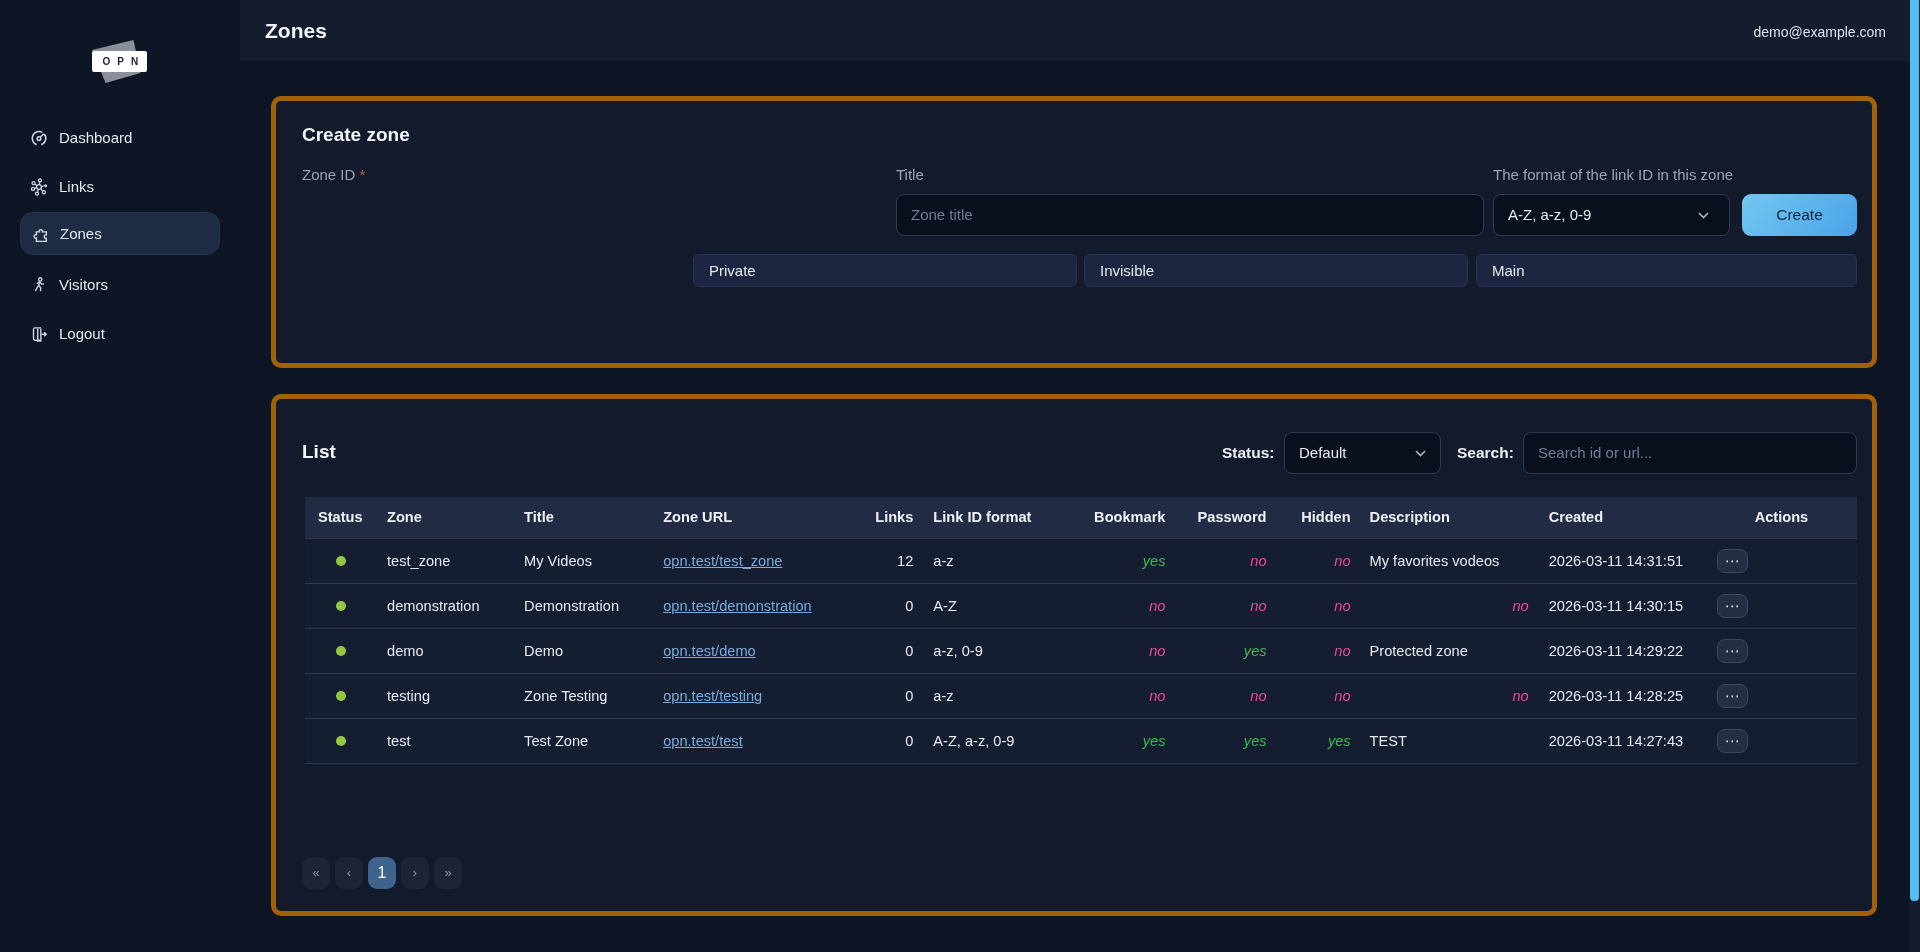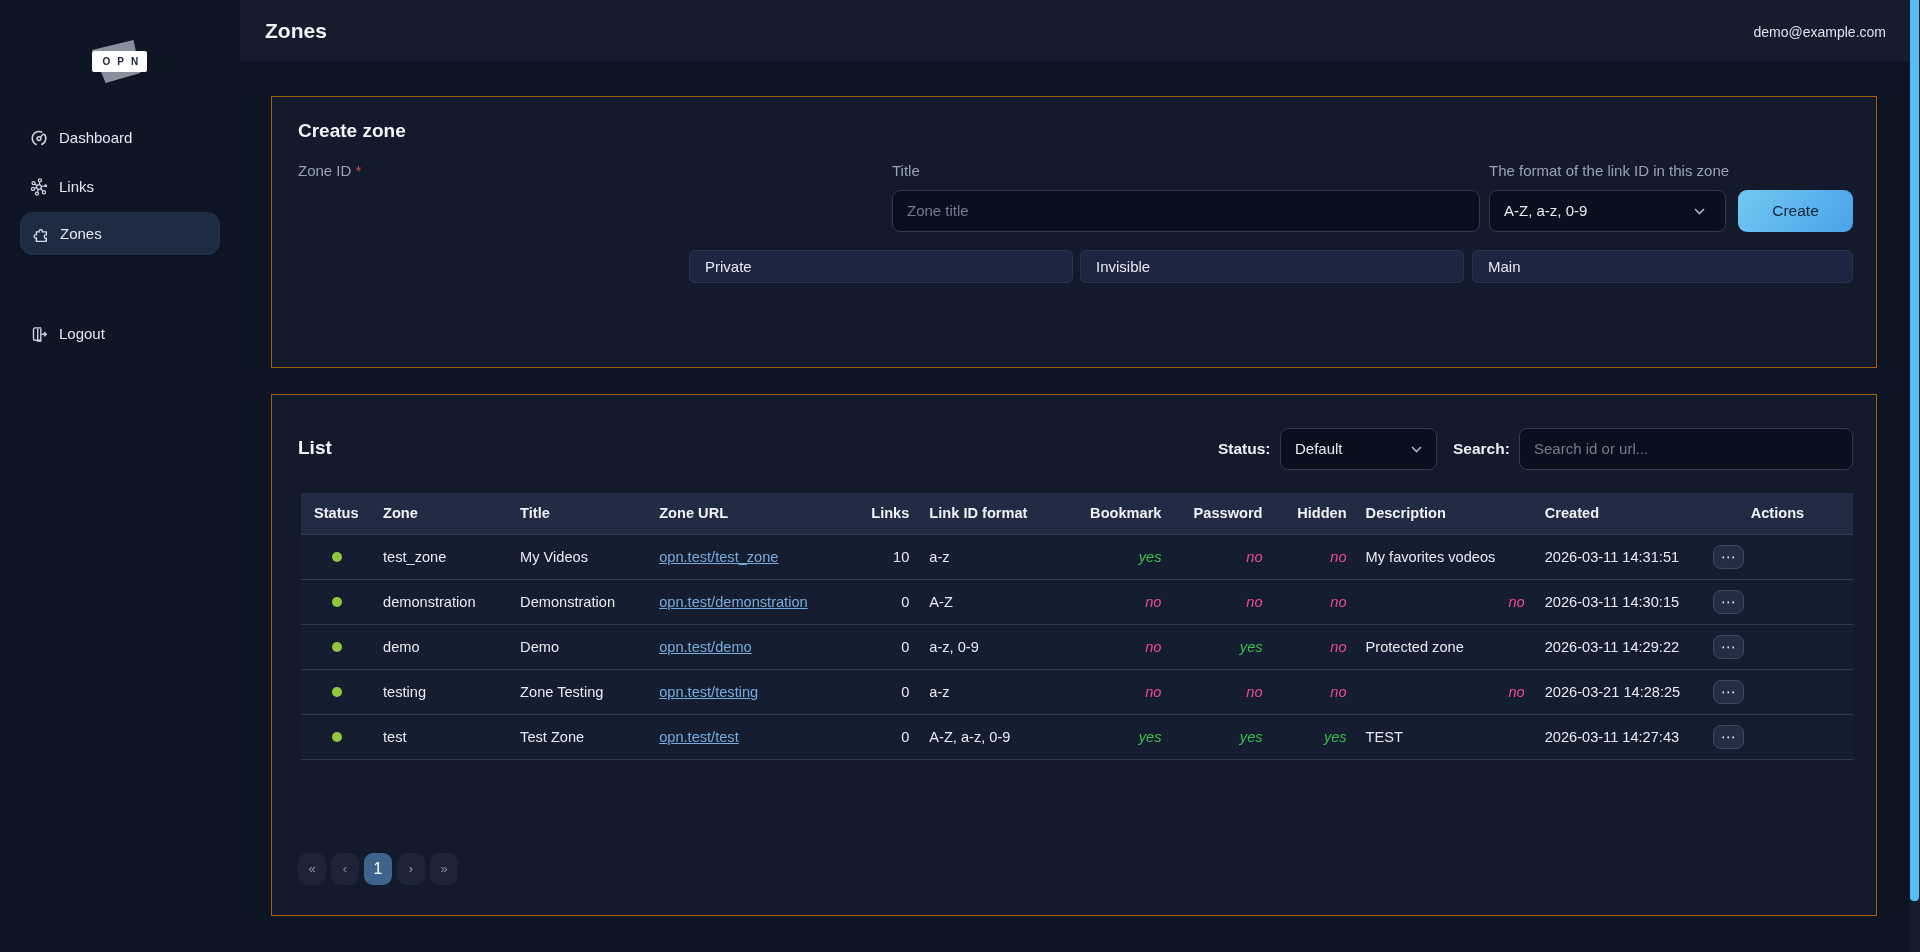--- a/index.html
+++ b/index.html
@@ -17,21 +17,21 @@
 #main{position:absolute;left:240px;top:0;width:1680px;height:952px;background:#0d1424}
 #topbar{position:absolute;left:0;top:0;width:1670px;height:61px;background:#151c2e}
 #topbar h1{position:absolute;left:25px;top:19px;font-size:21px;color:#f2f4f8;font-weight:bold}
 #topbar .email{position:absolute;right:24px;top:24px;font-size:14px;color:#dde1ea}
 
 
 #sb-track{position:absolute;right:0;top:0;width:10px;height:952px;background:#151c2c}
 #sb-thumb{position:absolute;right:1px;top:0;width:9px;height:901px;background:#54bdf1;border-radius:0 0 4px 4px}
 
 
-.card{position:absolute;background:#121a2c;border:1px solid #a16207;border-radius:0}
+.card{position:absolute;background:#121a2c;border:5px solid #a16207;border-radius:10px}
 #card1{left:271px;top:96px;width:1606px;height:272px}
 #card2{left:271px;top:394px;width:1606px;height:522px}
 .card h2{position:absolute;font-size:19px;color:#f2f4f8;font-weight:bold}
 
 .lbl{position:absolute;font-size:15px;color:#9aa3b5}
 .lbl .req{color:#c4524c}
 .inp{position:absolute;height:42px;background:#0a0f1d;border:1px solid #303a52;border-radius:8px;font-size:15px;color:#737c90;line-height:40px;padding:0 14px}
 .selch{position:absolute;width:11px;height:7px}
 .optbox{position:absolute;height:33px;background:#1c2640;border:1px solid #273452;border-radius:6px;color:#e7eaf1;font-size:15px;line-height:31px;padding:0 15px}
 #createbtn{position:absolute;left:1466px;top:93px;width:115px;height:42px;border-radius:9px;background:linear-gradient(125deg,#72c7f1 0%,#4aa3e8 100%);color:#13263c;font-size:15.5px;text-align:center;line-height:42px}
@@ -128,21 +128,21 @@
           <td style="padding-left:8px">Created</td>
           <td style="text-align:center">Actions</td>
         </tr>
           </thead>
         <tbody>
           <tr>
             <td style="text-align:center;padding-left:5px"><span class="dot"></span></td>
             <td style="padding-left:16px">test_zone</td>
             <td style="padding-left:16px">My Videos</td>
             <td style="padding-left:16px"><span class="zlink">opn.test/test_zone</span></td>
-            <td class="r" style="padding-right:12px">10</td>
+            <td class="r" style="padding-right:12px">12</td>
             <td style="padding-left:8px">a-z</td>
             <td class="r yes" style="padding-right:12px">yes</td>
             <td class="r no" style="padding-right:12px">no</td>
             <td class="r no" style="padding-right:12px">no</td>
             <td style="padding-left:7px">My favorites vodeos</td>
             <td style="padding-left:8px">2026-03-11 14:31:51</td>
             <td style="padding-left:11px"><span class="actbtn">⋯</span></td>
           </tr>
           <tr>
             <td style="text-align:center;padding-left:5px"><span class="dot"></span></td>
@@ -176,21 +176,21 @@
             <td style="text-align:center;padding-left:5px"><span class="dot"></span></td>
             <td style="padding-left:16px">testing</td>
             <td style="padding-left:16px">Zone Testing</td>
             <td style="padding-left:16px"><span class="zlink">opn.test/testing</span></td>
             <td class="r" style="padding-right:12px">0</td>
             <td style="padding-left:8px">a-z</td>
             <td class="r no" style="padding-right:12px">no</td>
             <td class="r no" style="padding-right:12px">no</td>
             <td class="r no" style="padding-right:12px">no</td>
             <td class="r no" style="padding-right:12px">no</td>
-            <td style="padding-left:8px">2026-03-21 14:28:25</td>
+            <td style="padding-left:8px">2026-03-11 14:28:25</td>
             <td style="padding-left:11px"><span class="actbtn">⋯</span></td>
           </tr>
           <tr>
             <td style="text-align:center;padding-left:5px"><span class="dot"></span></td>
             <td style="padding-left:16px">test</td>
             <td style="padding-left:16px">Test Zone</td>
             <td style="padding-left:16px"><span class="zlink">opn.test/test</span></td>
             <td class="r" style="padding-right:12px">0</td>
             <td style="padding-left:8px">A-Z, a-z, 0-9</td>
             <td class="r yes" style="padding-right:12px">yes</td>
@@ -243,20 +243,30 @@
     <span>Links</span>
   </div>
 
   <div class="nav-item nav-active" style="top:212px">
     <svg viewBox="0 0 18 18" fill="none" stroke="#d4dae6" stroke-width="1.4">
       <path d="M5.4 13.0 C2.4 13.9 2.4 8.8 5.4 9.7 L5.4 6.9 L8.2 6.9 C7.5 4.0 12.0 4.0 11.4 6.9 L15.3 6.9 L15.3 9.9 C12.6 9.3 12.6 13.8 15.3 13.3 L15.3 16.4 L5.4 16.4 Z"></path>
     </svg>
     <span>Zones</span>
   </div>
 
+  <div class="nav-item" style="top:263px">
+    <svg viewBox="0 0 18 18" fill="none" stroke="#cdd4e2" stroke-width="1.4">
+      <circle cx="10.3" cy="3.4" r="1.6"></circle>
+      <path d="M9.8 5.4 L8.7 9.4 M9.6 6.1 L11.9 8.2 L13.9 7.9"></path>
+      <path d="M8.7 9.4 L10.7 11.7 L10.5 15.3"></path>
+      <path d="M8.7 9.4 L6.9 12.0 L5.4 15.0"></path>
+      <path d="M9.3 5.9 L7.0 7.8"></path>
+    </svg>
+    <span>Visitors</span>
+  </div>
 
   <div class="nav-item" style="top:312px">
     <svg viewBox="0 0 18 18" fill="none" stroke="#cdd4e2" stroke-width="1.4">
       <path d="M11.1 2.9 H4.8 C4.0 2.9 3.5 3.5 3.5 4.3 V13.8 C3.5 14.6 4.0 15.2 4.8 15.2 H11.1"></path>
       <path d="M7.7 3.4 V16.1 H10.8 V3.4"></path>
       <path d="M11.5 9.2 H15.9 M14.2 7.2 L16.2 9.2 L14.2 11.2"></path>
     </svg>
     <span>Logout</span>
   </div>
 </div>

